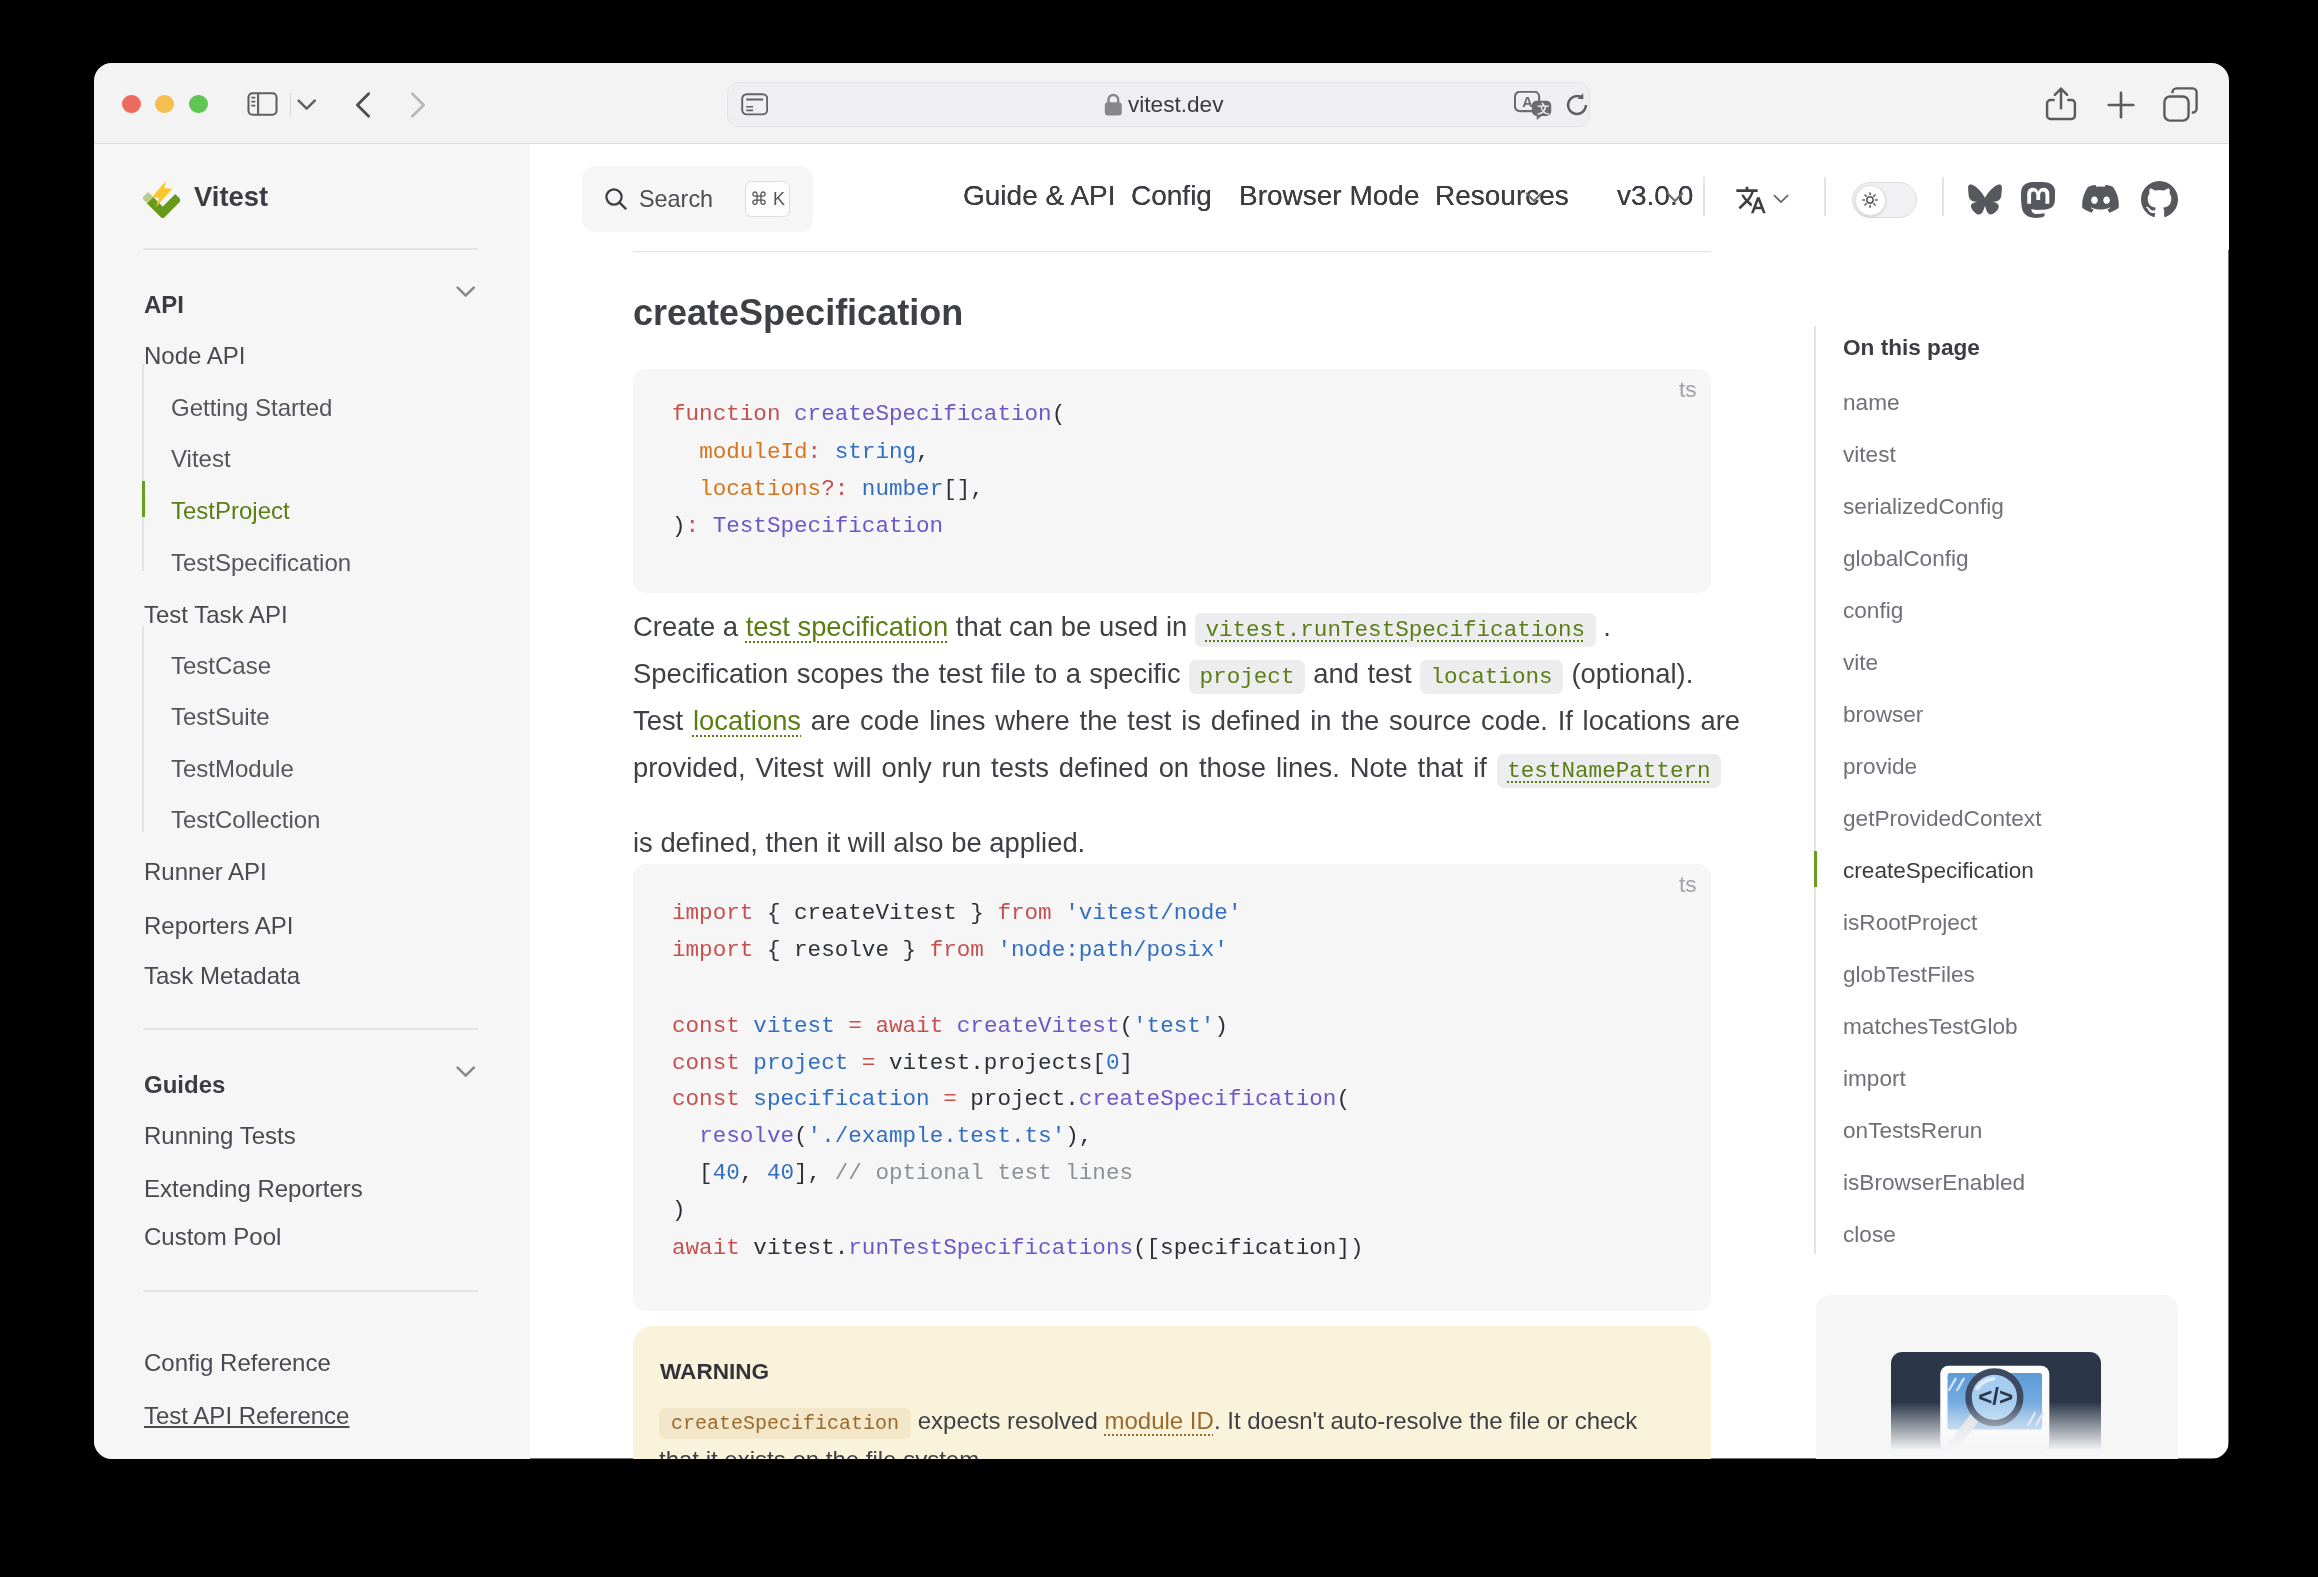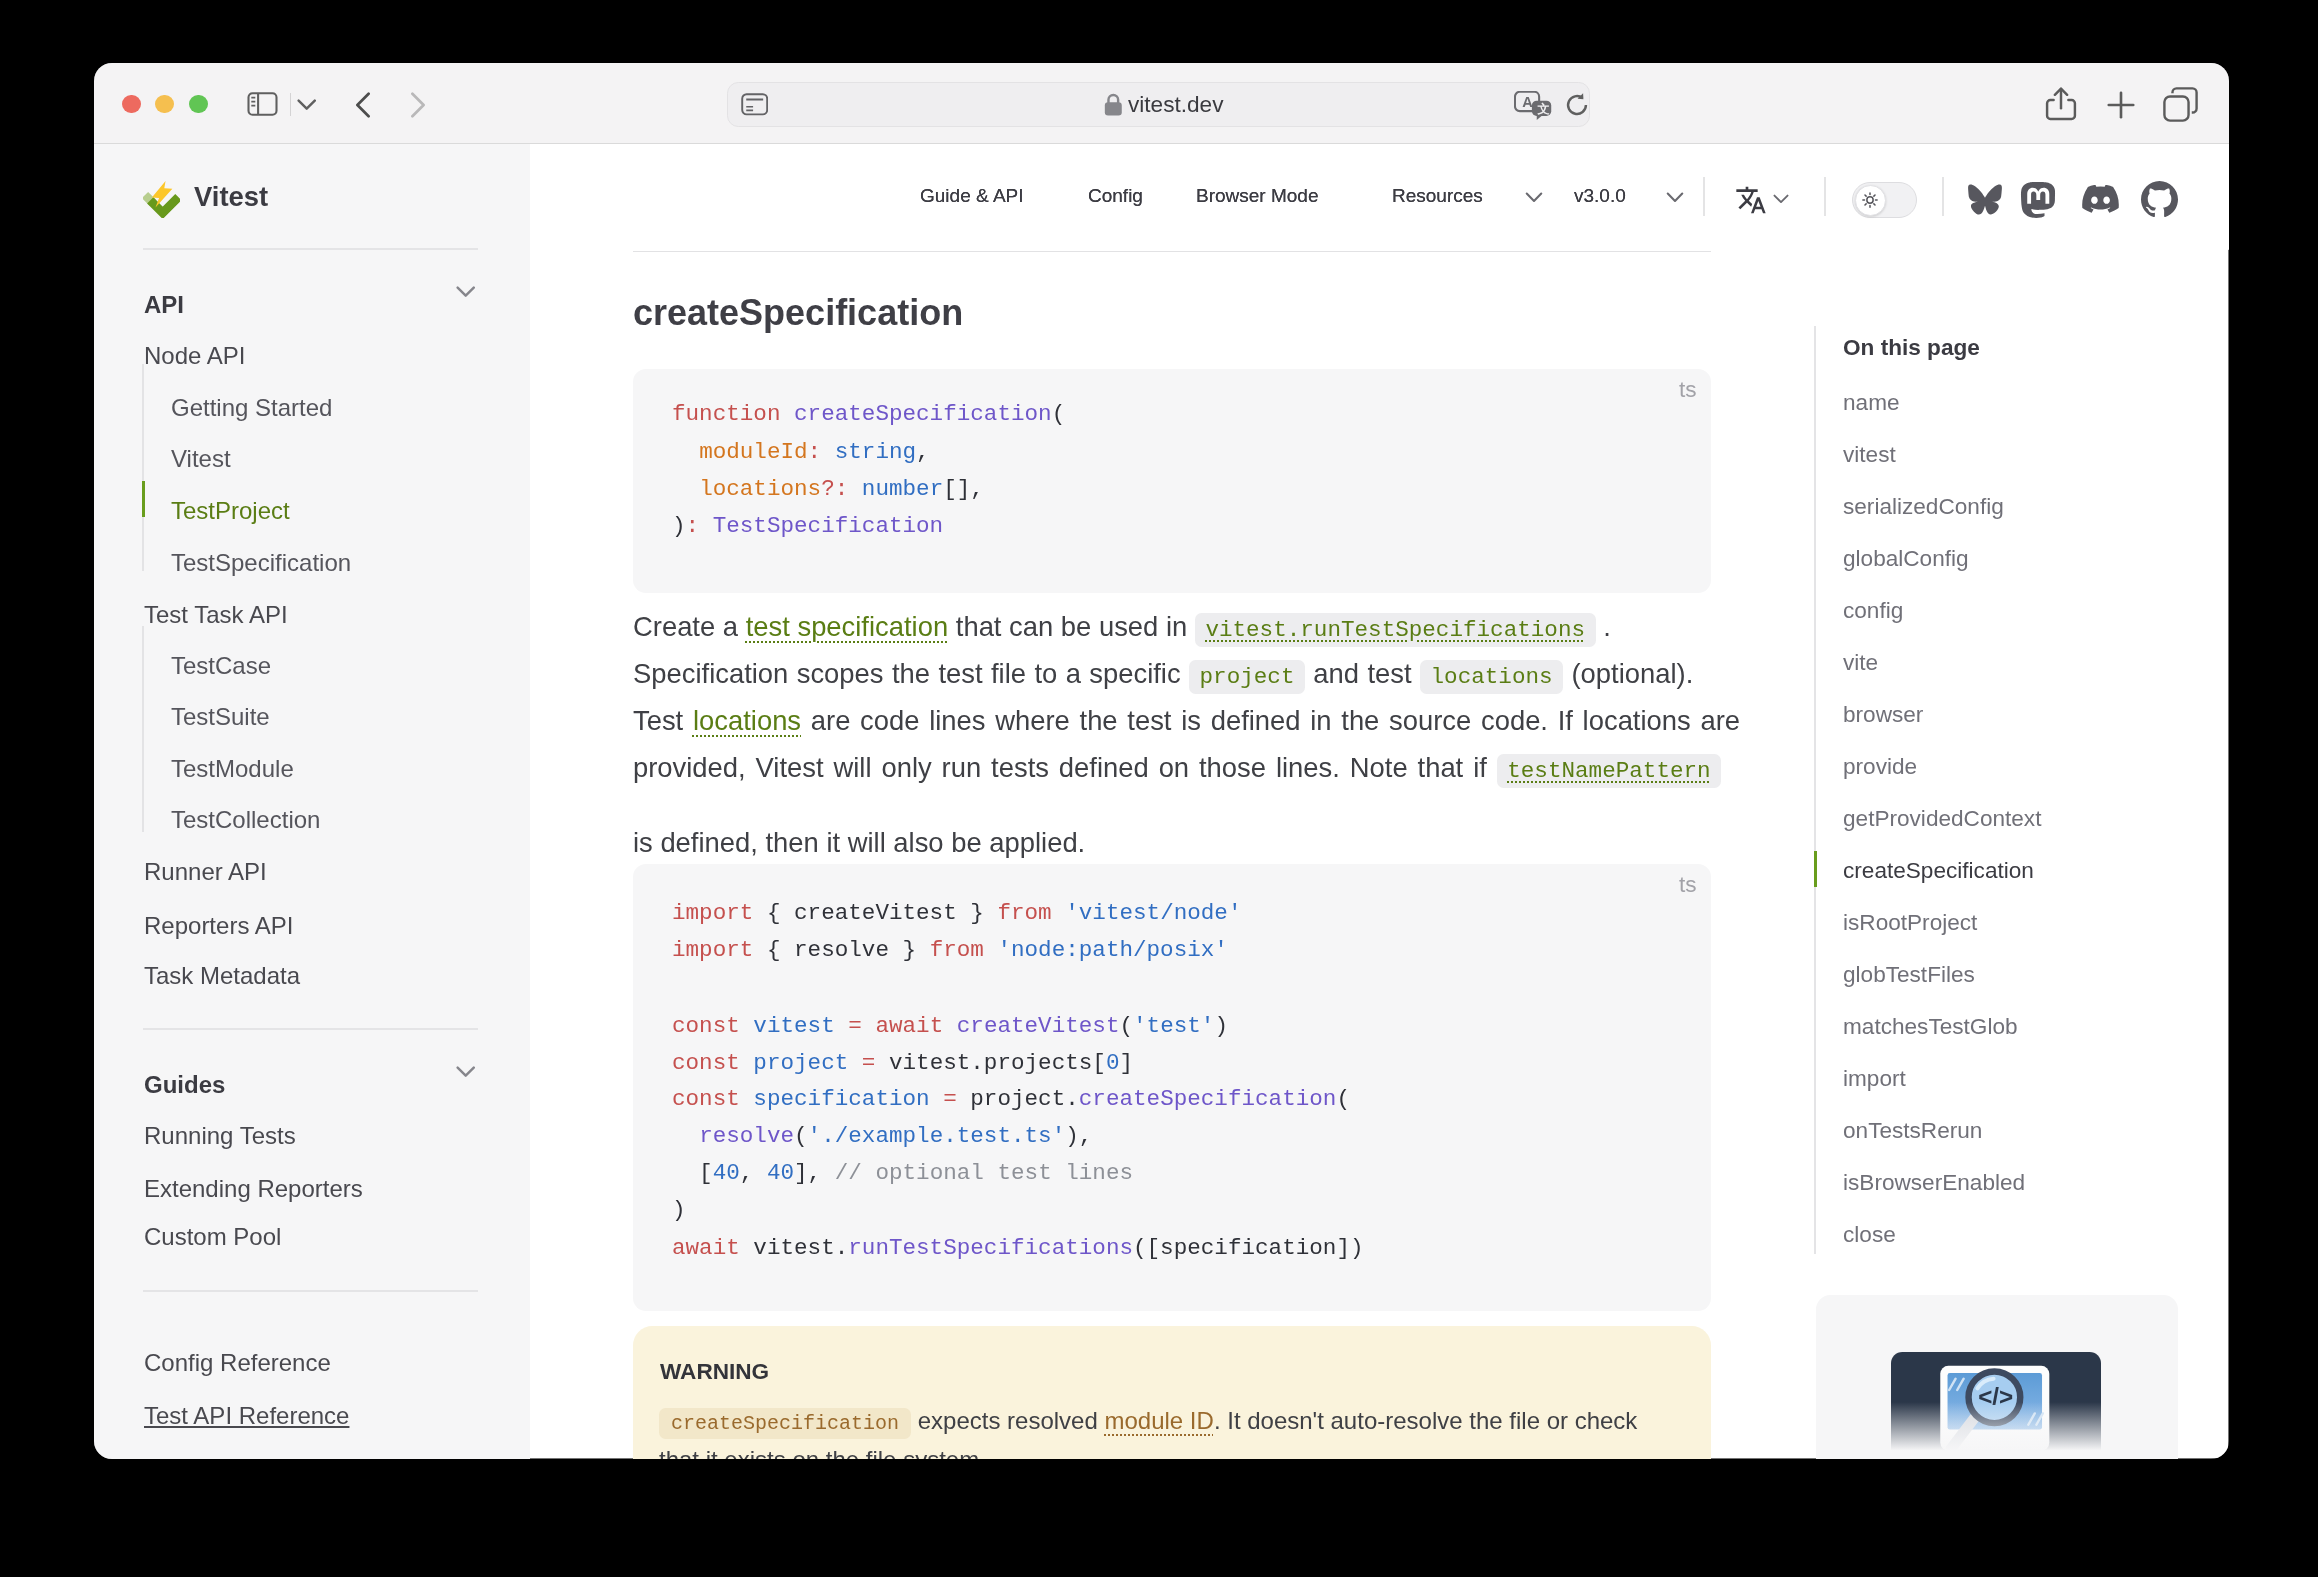--- a/index.html
+++ b/index.html
@@ -15,21 +15,21 @@
 .capsule .url { position:absolute; left:400px; top:0; height:44px; line-height:44px; font-size:22.6px; color:#3a3a3f; }
 
 .side { position:absolute; left:0; top:81px; width:436px; height:1315px; background:#f6f6f7; }
 .snav { position:absolute; font-size:24px; color:#49494f;margin-top:16px; }
 .snav.b { font-weight:bold; color:#3b3b42; }
 .snav.sub { color:#55555c; }
 .sdiv { position:absolute; left:49px; width:335px; height:1.6px; background:#e4e4e6; }
 .vline { position:absolute; left:48px; width:1.6px; background:#e3e3e5; }
 
 .nav { position:absolute; left:436px; top:81px; right:0; height:106px; background:#fff; border-bottom:1.6px solid #e4e4e5; }
-.nlink { position:absolute; top:0; height:104px; line-height:104px; font-size:19px; color:#3c3c43; text-shadow:0 0 0.6px #3c3c43; }
+.nlink { position:absolute; top:0; height:104px; line-height:104px; font-size:28px; color:#3c3c43; text-shadow:0 0 0.6px #3c3c43;margin-left:43px; }
 .ndiv { position:absolute; top:33px; width:1.6px; height:39px; background:#e4e4e5; }
 .search { position:absolute; left:52px; top:22px; width:231px; height:66px; background:#f6f6f7; border-radius:13px; }
 
 .doc { position:absolute; left:436px; top:186px; width:1284px; height:1209px; background:#fff; }
 .h2line { position:absolute; left:103px; top:1.6px; width:1078px; height:1.6px; background:#e2e2e4; }
 h1.title { position:absolute; left:103px; top:43px; font-size:36px; font-weight:bold; color:#3f3f46; }
 .code { position:absolute; left:103px; width:1078px; background:#f6f6f7; border-radius:13px; }
 .code .lang { position:absolute; top:8px; right:14.5px; font-size:22.6px; color:#a2a2a8; }
 .cline { position:absolute; left:39px; font-family:"Liberation Mono", monospace; font-size:22.6px; white-space:pre; color:#2f3138; line-height:37px; }
 .kw { color:#c5504e; } .fn { color:#6e56c9; } .bl { color:#316ec2; } .or { color:#d4761f; } .cm { color:#8d9097; }
@@ -157,20 +157,28 @@
         <path d="M2 2 L12 12 L22 2"></path>
       </svg>
     <div class="snav" style="left:50px;top:962px;">Running Tests</div>
     <div class="snav" style="left:50px;top:1015px;">Extending Reporters</div>
     <div class="snav" style="left:50px;top:1063px;">Custom Pool</div>
     <div class="sdiv" style="top:1146px;"></div>
     <div class="snav" style="left:50px;top:1189px;">Config Reference</div>
     <div class="snav" style="left:50px;top:1242px;text-decoration:underline;">Test API Reference</div>
   </div>
   <div class="nav">
+    <div class="search">
+      <svg class="abs" style="left:22px;top:21px;" width="24" height="24" viewBox="0 0 30 30" fill="none" stroke="#3c3c43" stroke-width="2.8">
+          <circle cx="12.5" cy="12.5" r="9.5"></circle>
+          <line x1="19.5" y1="19.5" x2="27" y2="27" stroke-linecap="round"></line>
+        </svg>
+      <div class="abs" style="left:57px;top:20px;font-size:23.4px;color:#4c4c52;">Search</div>
+      <div class="abs" style="left:163px;top:15.3px;width:45px;height:36px;background:#fdfdfd;border:0.8px solid #dcdcdf;border-radius:6.5px;font-size:18px;color:#55555b;text-align:center;line-height:34px;">⌘ K</div>
+    </div>
     <div class="nlink" style="left:390px;">Guide &amp; API</div>
     <div class="nlink" style="left:558px;">Config</div>
     <div class="nlink" style="left:666px;">Browser Mode</div>
     <div class="nlink" style="left:862px;">Resources</div>
     <svg class="abs" style="left:995px;top:48px;" width="18" height="10.5" viewBox="0 0 22 13" fill="none" stroke="#6a6a70" stroke-width="2.6" stroke-linecap="round" stroke-linejoin="round">
         <path d="M2 2 L11 11 L20 2"></path>
       </svg>
     <div class="nlink" style="left:1044px;">v3.0.0</div>
     <svg class="abs" style="left:1136px;top:48px;" width="18" height="10.5" viewBox="0 0 22 13" fill="none" stroke="#6a6a70" stroke-width="2.6" stroke-linecap="round" stroke-linejoin="round">
         <path d="M2 2 L11 11 L20 2"></path>

